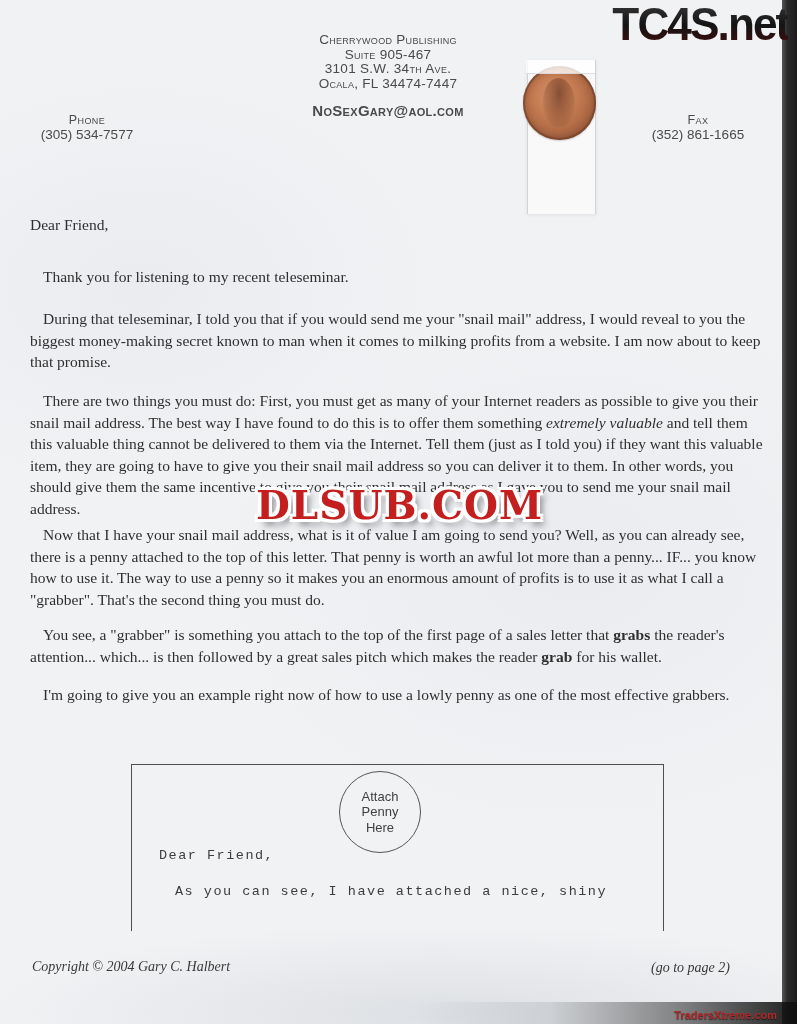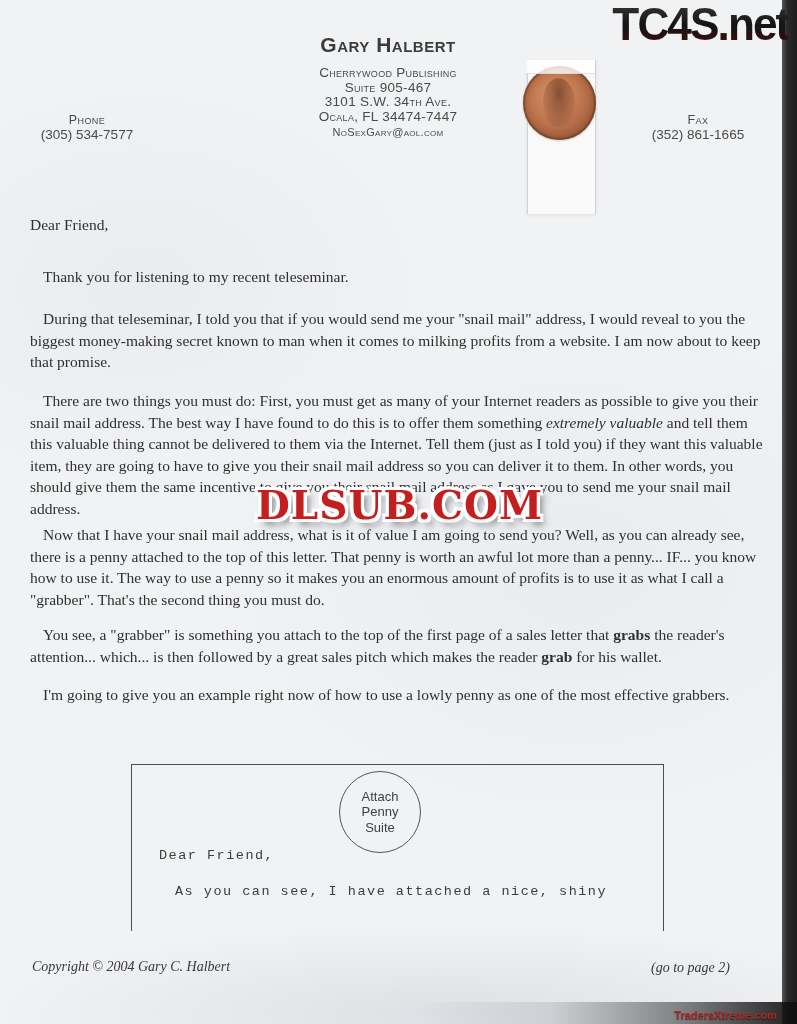--- a/index.html
+++ b/index.html
@@ -23,21 +23,21 @@
     background:linear-gradient(#3d3d3d 0%, #141414 52%, #301010 78%, #70140e 100%);
     -webkit-background-clip:text;background-clip:text;color:transparent;}
   .traders{position:absolute;right:20px;bottom:3px;
     font-family:"Liberation Sans",sans-serif;font-weight:700;font-size:11px;
     color:#b02828;text-shadow:0 1px 1px rgba(0,0,0,.6);}
   
   .letterhead{position:absolute;left:228px;top:33px;width:320px;text-align:center;
     font-family:"Liberation Sans",sans-serif;font-variant:small-caps;color:#4a4a4a;}
   .lh-name{font-size:21px;font-weight:700;letter-spacing:.5px;color:#3c3c3c;margin-bottom:9px;}
   .lh-line{font-size:13.5px;line-height:14.5px;letter-spacing:.3px;}
-  .lh-email{font-size:11px;margin-top:2px;letter-spacing:.3px;}
+  .lh-email{font-size:15px;margin-top:11px;letter-spacing:.3px;font-weight:bold;}
   .contact{position:absolute;top:113px;width:130px;text-align:center;
     font-family:"Liberation Sans",sans-serif;color:#4a4a4a;}
   .contact .label{font-size:12.5px;font-variant:small-caps;letter-spacing:.4px;}
   .contact .number{font-size:13.5px;line-height:15px;}
   .phone-block{left:22px;}
   .fax-block{left:633px;}
   
   .tape{position:absolute;left:527px;top:60px;width:67px;height:154px;
     background:rgba(255,255,255,.55);
     border-left:1px solid rgba(195,197,203,.75);border-right:1px solid rgba(195,197,203,.75);
@@ -84,21 +84,20 @@
 </head>
 <body>
 
 <div class="page">
 
   <div class="right-bar"></div>
   <div class="bottom-shadow"></div>
   <div class="tc4s">TC4S.net</div>
 
   <div class="letterhead">
-    <div class="lh-name">Gary Halbert</div>
     <div class="lh-line">Cherrywood Publishing</div>
     <div class="lh-line">Suite 905-467</div>
     <div class="lh-line">3101 S.W. 34th Ave.</div>
     <div class="lh-line">Ocala, FL  34474-7447</div>
     <div class="lh-email">NoSexGary@aol.com</div>
   </div>
 
   <div class="contact phone-block">
     <div class="label">Phone</div>
     <div class="number">(305) 534-7577</div>
@@ -121,21 +120,21 @@
   <div class="dlsub">DLSUB.COM</div>
 
   <p class="para p4">Now that I have your snail mail address, what is it of value I am going to send you? Well, as you can already see, there is a penny attached to the top of this letter. That penny is worth an awful lot more than a penny... IF... you know how to use it. The way to use a penny so it makes you an enormous amount of profits is to use it as what I call a "grabber". That's the second thing you must do.</p>
   <p class="para p5"><span>You see, a "grabber" is something you attach to the top of the first page of a sales letter that </span><b>grabs</b><span> the reader's attention... which... is then followed by a great sales pitch which makes the reader </span><b>grab</b><span> for his wallet.</span></p>
   <p class="para p6">I'm going to give you an example right now of how to use a lowly penny as one of the most effective grabbers.</p>
 
   <div class="example-box">
     <div class="attach-circle">
       <div>Attach</div>
       <div>Penny</div>
-      <div>Suite</div>
+      <div>Here</div>
     </div>
     <div class="ex-mono ex-salutation">Dear Friend,</div>
     <div class="ex-mono ex-line">As you can see, I have attached a nice, shiny</div>
   </div>
 
   <div class="footer-copyright">Copyright ©  2004 Gary C. Halbert</div>
   <div class="footer-page">(go to page 2)</div>
   <div class="traders">TradersXtreme.com</div>
 
 </div>

